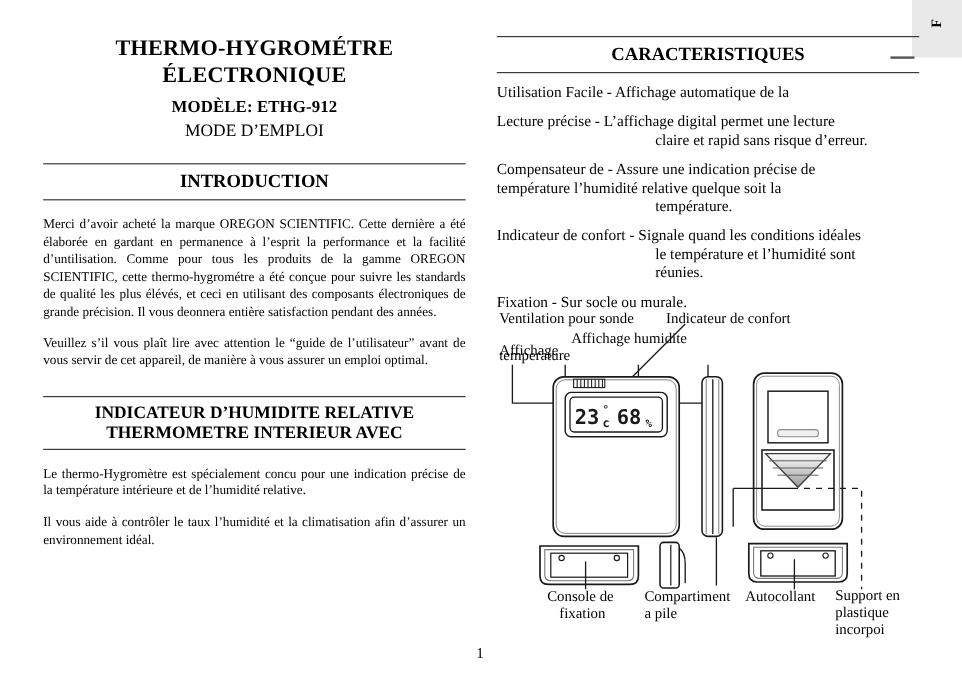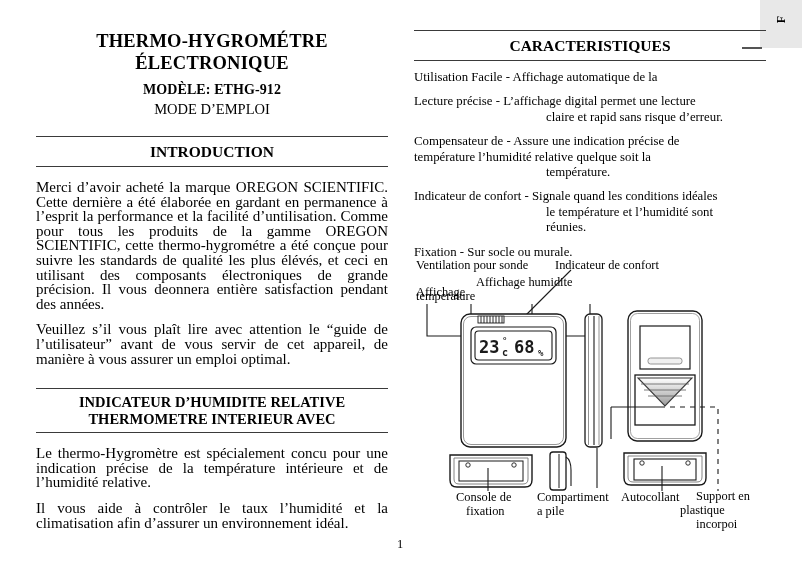--- a/index.html
+++ b/index.html
@@ -106,21 +106,21 @@
   }
   .section-head.two-line {
     font-size: 14.5px;
     line-height: 17px;
     padding: 5px 0 4px 0;
   }
 
   .headed-block { margin-top: 18px; }
 
   p.body {
-    font-size: 15px;
+    font-size: 11px;
     line-height: 14.6px;
     margin: 11px 0 0 0;
     text-align: justify;
     text-justify: inter-word;
   }
   p.body.first { margin-top: 13px; }
 
   
   .feat {
     font-size: 12.8px;
@@ -262,21 +262,21 @@
 
     <div class="diag-label" style="top:232px; left:42px;">Console de</div>
     <div class="diag-label" style="top:246px; left:52px;">fixation</div>
 
     <div class="diag-label" style="top:232px; left:123px;">Compartiment</div>
     <div class="diag-label" style="top:246px; left:123px;">a pile</div>
 
     <div class="diag-label" style="top:232px; left:207px;">Autocollant</div>
 
     <div class="diag-label" style="top:231px; left:282px;">Support en</div>
-    <div class="diag-label" style="top:245px; left:266px;">plastique</div>
+    <div class="diag-label" style="top:245px; left:282px;">plastique</div>
     <div class="diag-label" style="top:259px; left:282px;">incorpoi</div>
 
     <svg class="diag-svg" viewBox="0 0 380 290">
       <defs>
         <linearGradient id="shadeV" x1="0" y1="0" x2="0" y2="1">
           <stop offset="0%" stop-color="#ffffff"></stop>
           <stop offset="100%" stop-color="#9a9a9a"></stop>
         </linearGradient>
       </defs>
 

